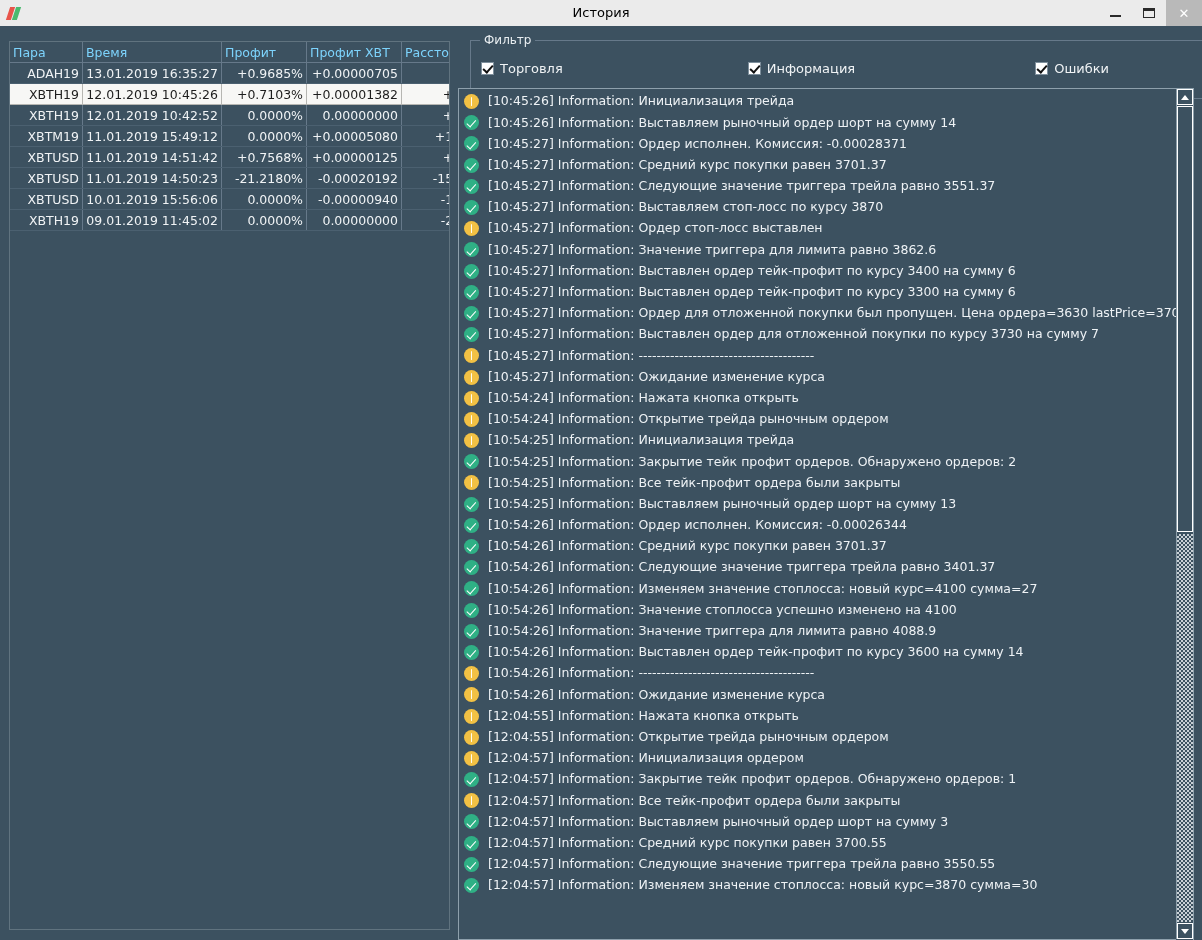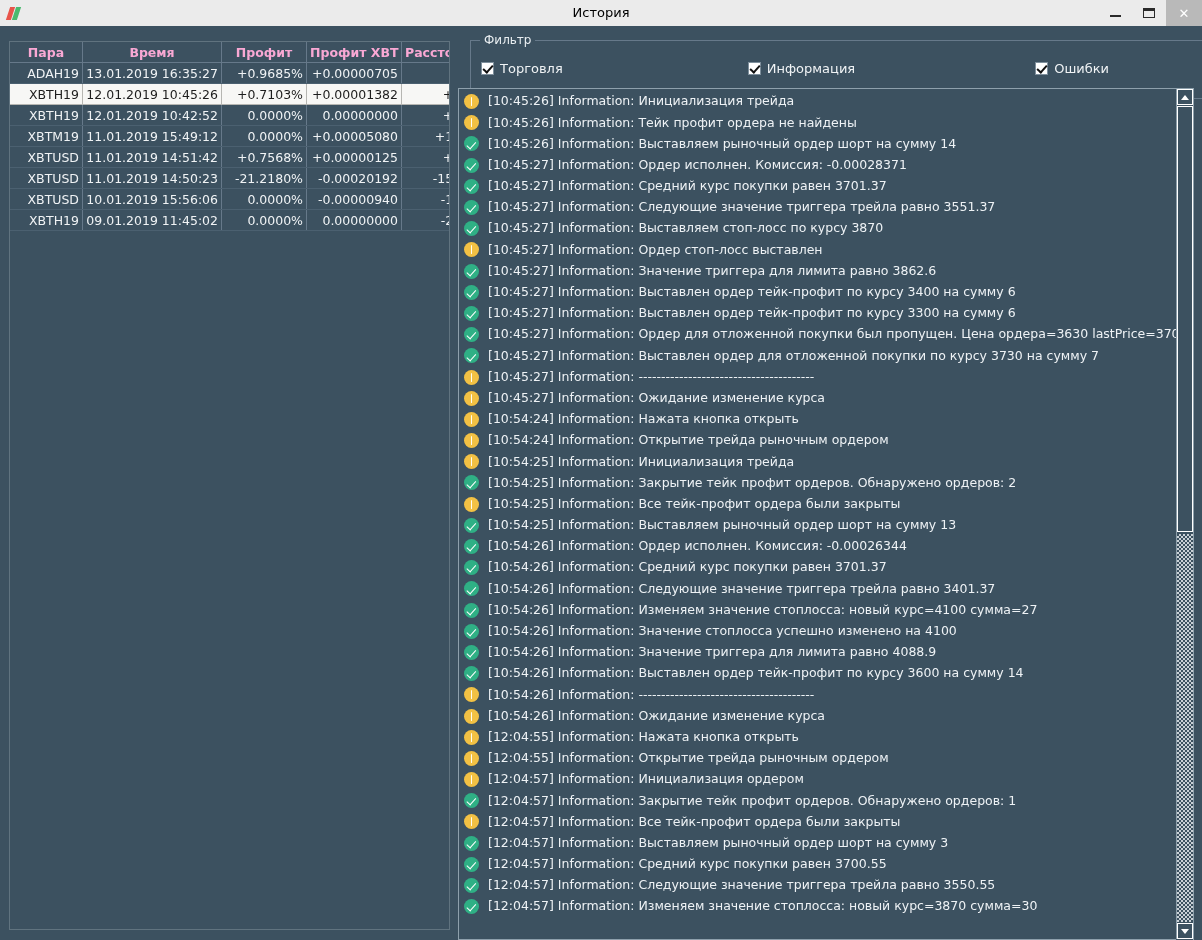--- a/index.html
+++ b/index.html
@@ -76,27 +76,27 @@
     box-sizing: border-box;
     overflow: hidden;
   }
   table.history {
     border-collapse: collapse;
     width: 100%;
     font-size: 12.5px;
     table-layout: fixed;
   }
   table.history th {
-    font-weight: bold;
-    color: #f9a8d4;
+    font-weight: normal;
+    color: #7dd3fc;
     background: #3c5160;
     border-right: 1px solid #66798a;
     border-bottom: 1px solid #66798a;
     height: 20px; padding: 0 3px;
-    text-align: center;
+    text-align: left;
     white-space: nowrap;
   }
   table.history th:last-child { border-right: none; }
   table.history td {
     color: #f0f3f5;
     border-right: 1px solid #66798a;
     border-bottom: 1px solid #4b6070;
     height: 20px; padding: 0 3px;
     text-align: right;
     white-space: nowrap;
@@ -403,24 +403,20 @@
     </div>
 
     <div class="log-frame">
       <div class="log-viewport">
         <div class="log-list" id="log-list">
             <div class="log-row">
               <span class="log-icon info"></span>
               <span class="log-text">[10:45:26] Information: Инициализация трейда</span>
             </div>
             <div class="log-row">
-              <span class="log-icon info"></span>
-              <span class="log-text">[10:45:26] Information: Тейк профит ордера не найдены</span>
-            </div>
-            <div class="log-row">
               <span class="log-icon ok"></span>
               <span class="log-text">[10:45:26] Information: Выставляем рыночный ордер шорт на сумму 14</span>
             </div>
             <div class="log-row">
               <span class="log-icon ok"></span>
               <span class="log-text">[10:45:27] Information: Ордер исполнен. Комиссия: -0.00028371</span>
             </div>
             <div class="log-row">
               <span class="log-icon ok"></span>
               <span class="log-text">[10:45:27] Information: Средний курс покупки равен 3701.37</span>

